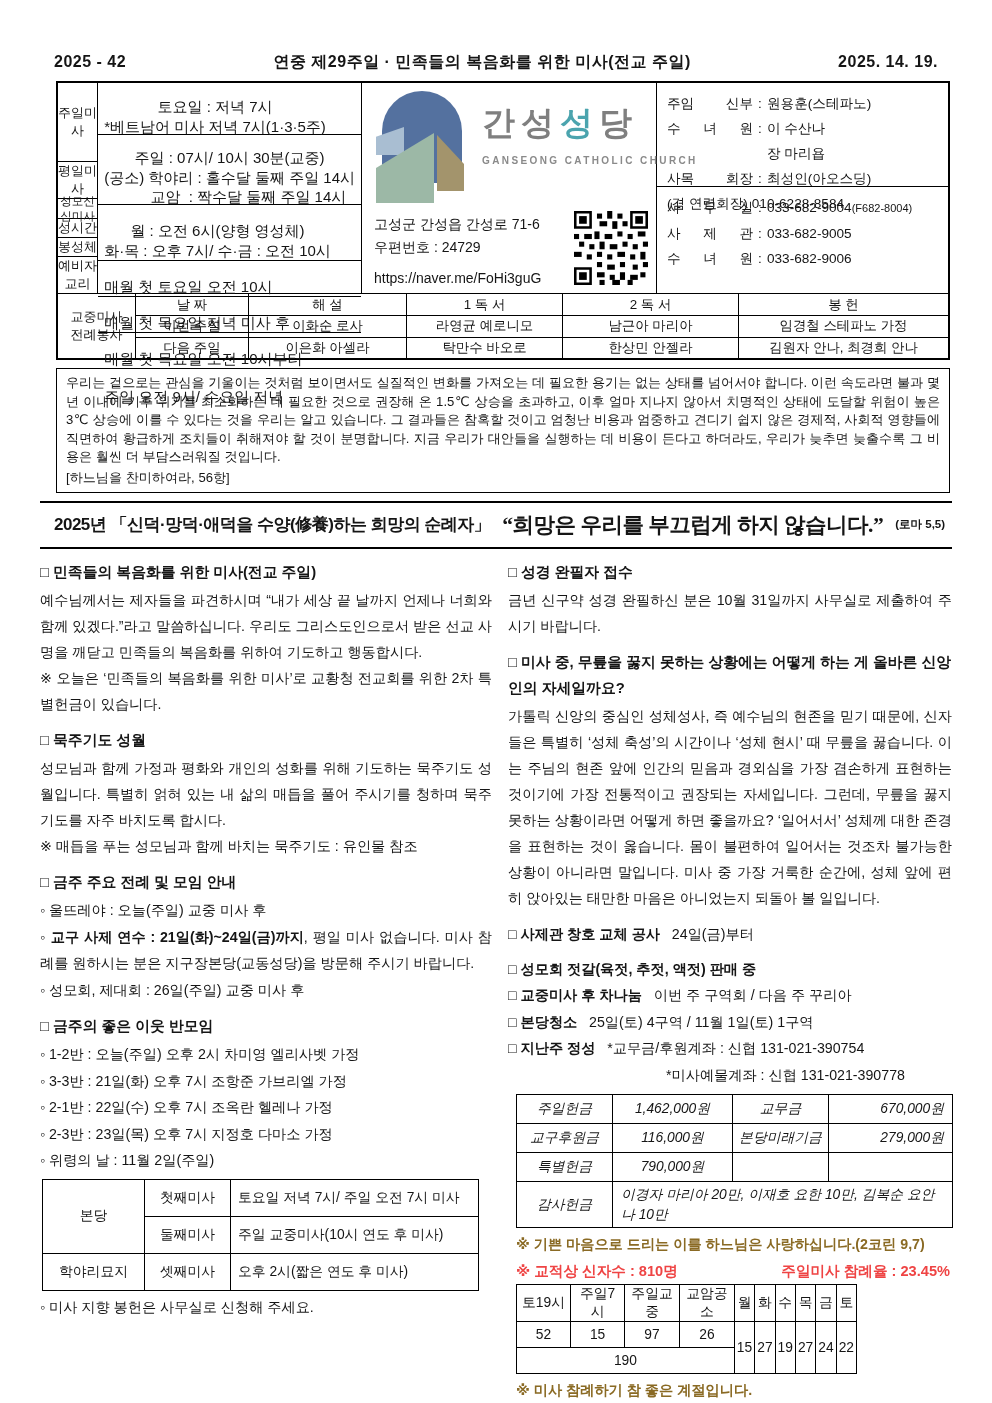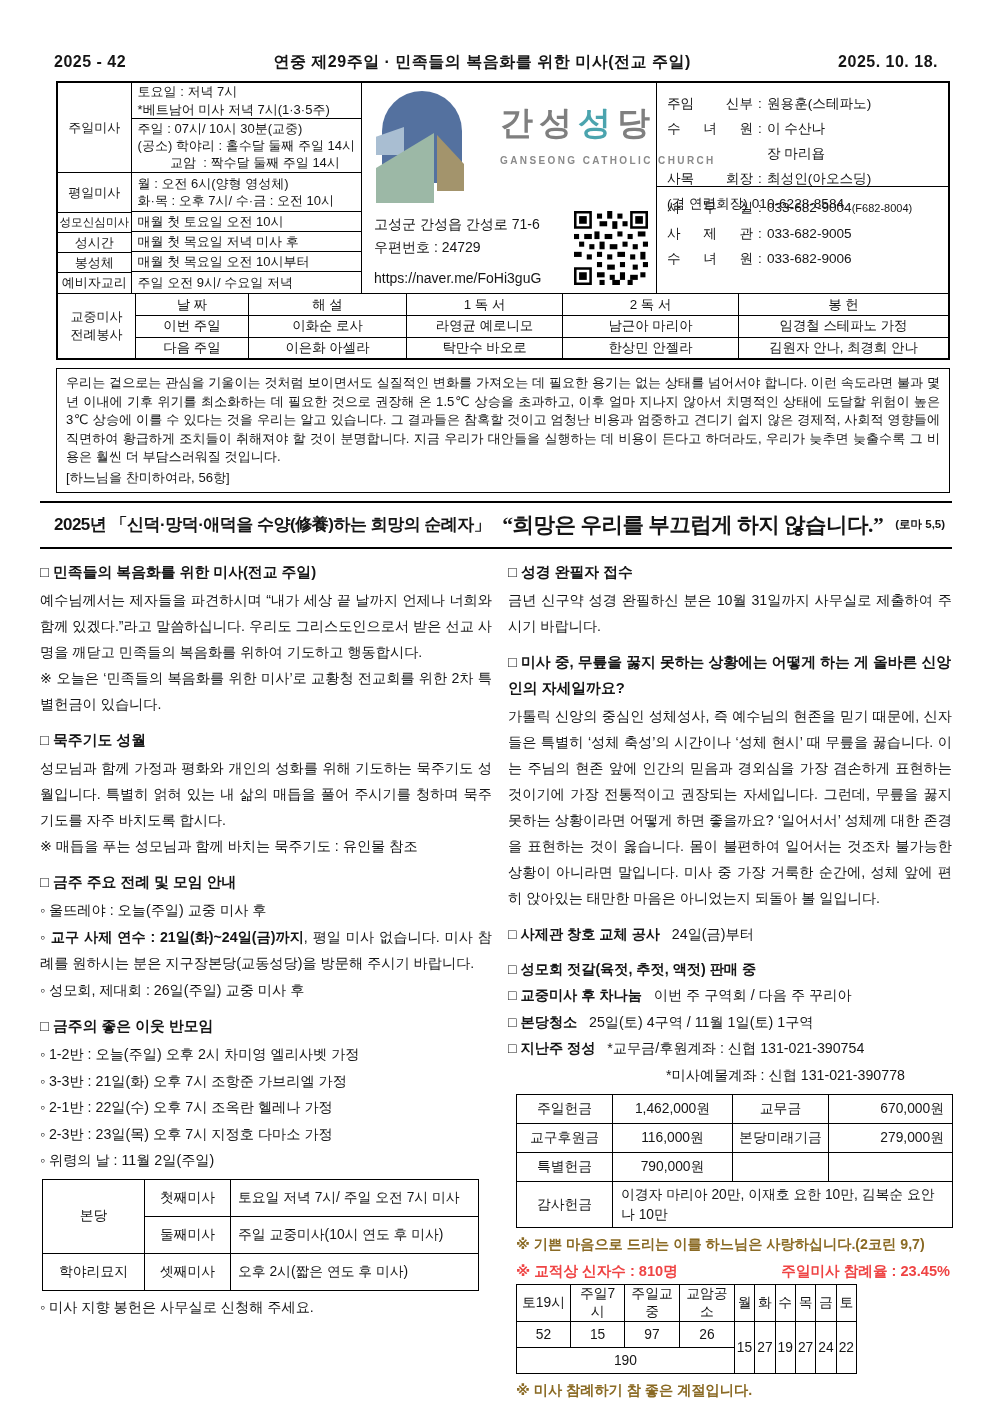--- a/index.html
+++ b/index.html
@@ -16,35 +16,35 @@
   .hdr .t{font-size:16px;}
   
   .info{margin:2px 0 0 16px;width:894px;border:2px solid #000;box-sizing:border-box;}
   .info-top{display:flex;height:210px;}
   .lblock{width:303px;display:flex;box-sizing:border-box;}
   .lcol{width:77px;display:flex;flex-direction:column;border-right:1.3px solid #000;box-sizing:border-box;}
   .lcol .cell, .ccol .cell{display:flex;align-items:center;justify-content:center;
       box-sizing:border-box;border-bottom:1.3px solid #000;font-size:13px;text-align:center;}
   .lcol .cell:last-child,.ccol .cell:last-child{border-bottom:none;}
   .ccol{flex:1;display:flex;flex-direction:column;}
-  .ccol .cell{justify-content:flex-start;text-align:left;padding:2px 6px;font-size:13px;
-      white-space:pre;line-height:1.32;}
+  .ccol .cell{justify-content:flex-start;text-align:center;padding:2px 6px;font-size:15px;
+      white-space:pre;line-height:1.32;margin-top:16px;}
   .mblock{width:296px;border-left:1.4px solid #000;border-right:1.4px solid #000;
       box-sizing:border-box;padding:6px 10px 4px 12px;position:relative;}
   .rblock{flex:1;display:flex;flex-direction:column;box-sizing:border-box;}
   .rcell{box-sizing:border-box;padding:8px 8px 4px 10px;font-size:13.6px;line-height:25px;}
   .rcell.top{height:104px;border-bottom:1.3px solid #000;}
   .kv{display:flex;}
   .kk{width:86px;text-align:justify;text-align-last:justify;flex:0 0 auto;}
   .kk.paren{text-align:left;text-align-last:left;width:auto;margin-right:4px;}
   .kc{width:14px;text-align:center;flex:0 0 auto;}
   .kvv{flex:1;white-space:nowrap;}
   .small{font-size:11px;}
   
-  .logo-row{display:flex;align-items:flex-start;gap:30px;}
+  .logo-row{display:flex;align-items:flex-start;gap:12px;}
   .logo-mark{position:relative;width:96px;height:118px;flex:0 0 auto;}
   .lm-arch{position:absolute;left:8px;top:2px;width:80px;height:92px;background:#54719f;border-radius:40px 40px 0 0;}
   .lm-light{position:absolute;left:2px;top:38px;width:28px;height:28px;background:#a9bed2;
       clip-path:polygon(0 35%,100% 0,100% 100%,0 100%);}
   .lm-green{position:absolute;left:2px;top:44px;width:58px;height:70px;background:#9cb8a6;
       clip-path:polygon(100% 0,100% 100%,0 100%,0 50%);}
   .lm-tan{position:absolute;left:63px;top:46px;width:27px;height:56px;background:#a3946c;
       clip-path:polygon(0 0,100% 52%,100% 100%,0 100%);}
   .logo-word{padding-top:16px;}
   .wm{font-size:33px;font-weight:bold;color:#7f7f7f;letter-spacing:6px;line-height:1.1;}
@@ -84,21 +84,21 @@
   p.line{margin:0;font-size:14.2px;line-height:26.5px;text-align:justify;}
   p.line .b{font-weight:bold;}
   .ind2{padding-left:158px;}
   
   table.souls{border-collapse:collapse;width:437px;margin:5px 0 3px 2px;}
   table.souls td{border:1.2px solid #000;font-size:13.8px;height:29px;padding:9px 7px;box-sizing:border-box;}
   table.souls td.lab{text-align:center;width:102px;padding:1px 2px;}
   table.souls td.sub{text-align:center;width:86px;padding:1px 2px;}
   table.souls tr.dotted td{border-top:1.4px dotted #555;}
   
-  table.offer{border-collapse:collapse;width:437px;margin:6px 0 4px 8px;}
+  table.offer{border-collapse:collapse;width:437px;margin:6px 0 4px 8px;font-style:italic;}
   table.offer td{border:1.2px solid #000;font-size:13.8px;height:29px;padding:1px 8px;box-sizing:border-box;}
   table.offer td.lab{text-align:center;width:96px;padding:1px 2px;}
   table.offer td.amt{text-align:center;width:120px;}
   table.offer td.lab2{text-align:center;width:96px;padding:1px 2px;}
   table.offer td.amt2{text-align:right;}
   table.offer td.thx{text-align:left;line-height:20px;}
   
   table.att{border-collapse:collapse;width:341px;margin:3px 0 3px 8px;}
   table.att td{border:1.2px solid #000;font-size:13.8px;height:25px;text-align:center;padding:0 2px;}
   .statline{display:flex;justify-content:space-between;font-size:14.6px;font-weight:bold;
@@ -107,21 +107,21 @@
   p.note-brown{margin:4px 0 0 8px;font-size:14.2px;line-height:24px;}
 </style>
 </head>
 <body>
 
 <div class="page">
 
   <div class="hdr">
     <span>2025 - 42</span>
     <span class="t">연중 제29주일 · 민족들의 복음화를 위한 미사(전교 주일)</span>
-    <span>2025. 10. 18.</span>
+    <span>2025. 14. 19.</span>
   </div>
 
   <div class="info">
     <div class="info-top">
 
       <div class="lblock">
         <div class="lcol">
           <div class="cell" style="height:90px;">주일미사</div>
           <div class="cell" style="height:40px;">평일미사</div>
           <div class="cell" style="height:20px;font-size:11.6px;">성모신심미사</div>

